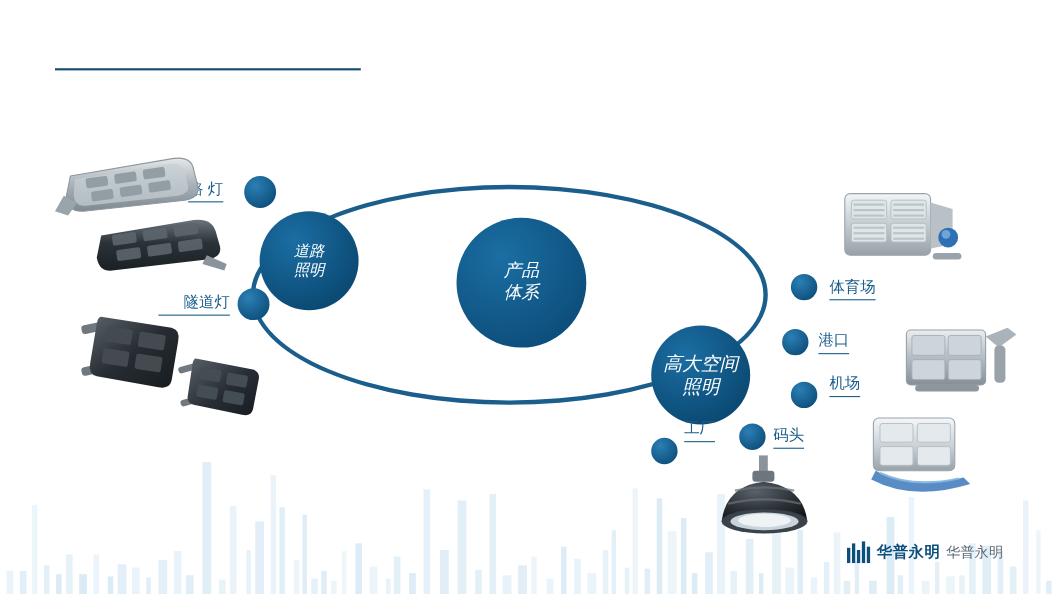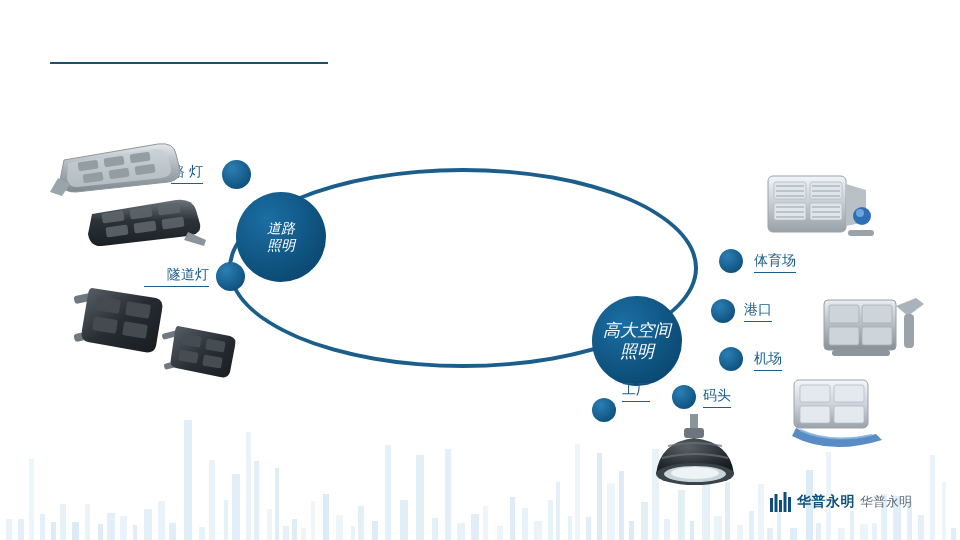--- a/index.html
+++ b/index.html
@@ -160,20 +160,26 @@
       <div class="bar" style="left: 918px; width: 6px; height: 25px; opacity: 0.7;"></div>
       <div class="bar" style="left: 930px; width: 5px; height: 85px; opacity: 0.55;"></div>
       <div class="bar" style="left: 942px; width: 4px; height: 58px; opacity: 0.48;"></div>
       <div class="bar" style="left: 951px; width: 5px; height: 12px; opacity: 0.81;"></div>
     </div>
 
   <div id="title-underline"></div>
 
   <div id="ellipse"></div>
 
+  <div class="circle" id="c-center">
+    <div>
+      <div>产品</div>
+      <div>体系</div>
+    </div>
+  </div>
 
   <div class="circle" id="c-road">
     <div>
       <div>道路</div>
       <div>照明</div>
     </div>
   </div>
 
   <div class="circle" id="c-hall">
     <div>
@@ -187,21 +193,21 @@
   <div class="dot" style="left:719px;top:249px;width:24px;height:24px;"></div>
   <div class="dot" style="left:711px;top:299px;width:24px;height:24px;"></div>
   <div class="dot" style="left:719px;top:347px;width:24px;height:24px;"></div>
   <div class="dot" style="left:672px;top:385px;width:24px;height:24px;"></div>
   <div class="dot" style="left:592px;top:398px;width:24px;height:24px;"></div>
 
   <div class="node-label" style="left:171px;top:163px;">路 灯</div>
   <div class="node-label" style="left:144px;top:266px;padding-left:23px;">隧道灯</div>
   <div class="node-label" style="left:754px;top:252px;">体育场</div>
   <div class="node-label" style="left:744px;top:301px;">港口</div>
-  <div class="node-label" style="left:754px;top:350px;">机场</div>
+  <div class="node-label" style="left:754px;top:340px;">机场</div>
   <div class="node-label" style="left:703px;top:387px;">码头</div>
   <div class="node-label" style="left:622px;top:381px;">工厂</div>
 
   <div class="lum" style="left:50px;top:130px;">
     <svg width="135" height="70" viewBox="0 0 135 70">
       <defs>
         <linearGradient id="g1" x1="0" y1="0" x2="0" y2="1">
           <stop offset="0" stop-color="#e4e8ea"></stop>
             <stop offset=".5" stop-color="#a9b2b8"></stop>
             <stop offset="1" stop-color="#7e888f"></stop>

